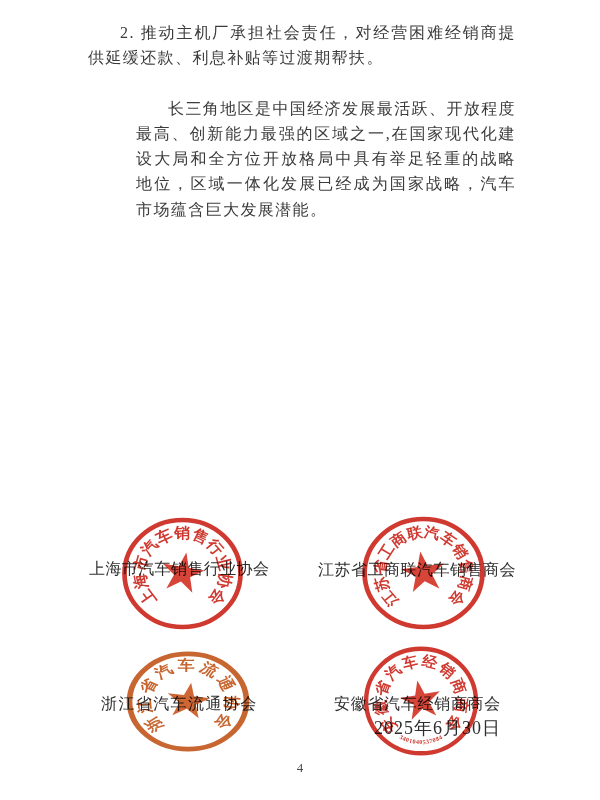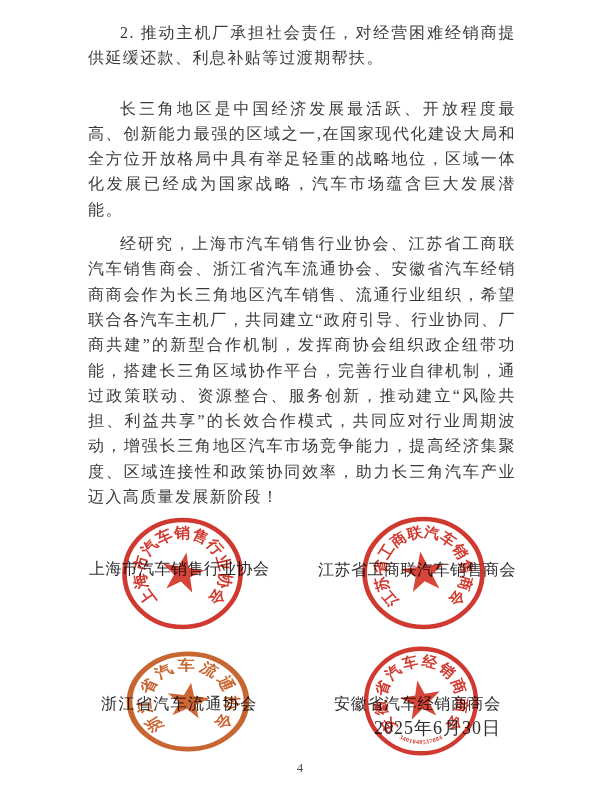--- a/index.html
+++ b/index.html
@@ -7,21 +7,21 @@
     position:relative; width:600px; height:800px; background:#fff;
     font-family:"Liberation Serif","DejaVu Serif",serif;
     overflow:hidden;
   }
   .body-text {
     position:absolute; left:88px; top:20px; width:428px;
     color:#3b3b3b; font-size:16px; line-height:25.3px;
     text-align:justify; letter-spacing:1.4px;
   }
   .body-text p { margin:0; text-indent:2em; }
-  .body-text p.p2 { margin-top:25px; }
+  .body-text p.p2 { margin-top:25px;margin-left:48px; }
   .body-text p.p3 { margin-top:9px; }
 
   .sig-label {
     position:absolute; color:#2e2e2e; font-size:16px; white-space:nowrap;
     z-index:1;
   }
   #label1 { left:89px;  top:559px; letter-spacing:0.4px; }
   #label2 { left:318px; top:560px; letter-spacing:0.5px; }
   #label3 { left:101px; top:694px; letter-spacing:1.4px; }
   #label4 { left:334px; top:694px; letter-spacing:0.7px; }
@@ -43,21 +43,20 @@
   }
 </style>
 </head>
 <body>
 
 <div class="page">
 
   <div class="body-text">
     <p class="p1">2. 推动主机厂承担社会责任，对经营困难经销商提供延缓还款、利息补贴等过渡期帮扶。</p>
     <p class="p2">长三角地区是中国经济发展最活跃、开放程度最高、创新能力最强的区域之一,在国家现代化建设大局和全方位开放格局中具有举足轻重的战略地位，区域一体化发展已经成为国家战略，汽车市场蕴含巨大发展潜能。</p>
-    <p class="p3">经研究，上海市汽车销售行业协会、江苏省工商联汽车销售商会、浙江省汽车流通协会、安徽省汽车经销商商会作为长三角地区汽车销售、流通行业组织，希望联合各汽车主机厂，共同建立“政府引导、行业协同、厂商共建”的新型合作机制，发挥商协会组织政企纽带功能，搭建长三角区域协作平台，完善行业自律机制，通过政策联动、资源整合、服务创新，推动建立“风险共担、利益共享”的长效合作模式，共同应对行业周期波动，增强长三角地区汽车市场竞争能力，提高经济集聚度、区域连接性和政策协同效率，助力长三角汽车产业迈入高质量发展新阶段！</p>
   </div>
 
   <div id="label1" class="sig-label">上海市汽车销售行业协会</div>
   <div id="label2" class="sig-label">江苏省工商联汽车销售商会</div>
   <div id="label3" class="sig-label">浙江省汽车流通协会</div>
   <div id="label4" class="sig-label">安徽省汽车经销商商会</div>
   <div class="sig-date">2025年6月30日</div>
 
   <svg id="seal1" class="seal" viewBox="-70 -70 140 140" preserveAspectRatio="none">
     <ellipse cx="0" cy="0" rx="62" ry="60" fill="none" stroke-width="5" stroke="#cc2a20"></ellipse>

